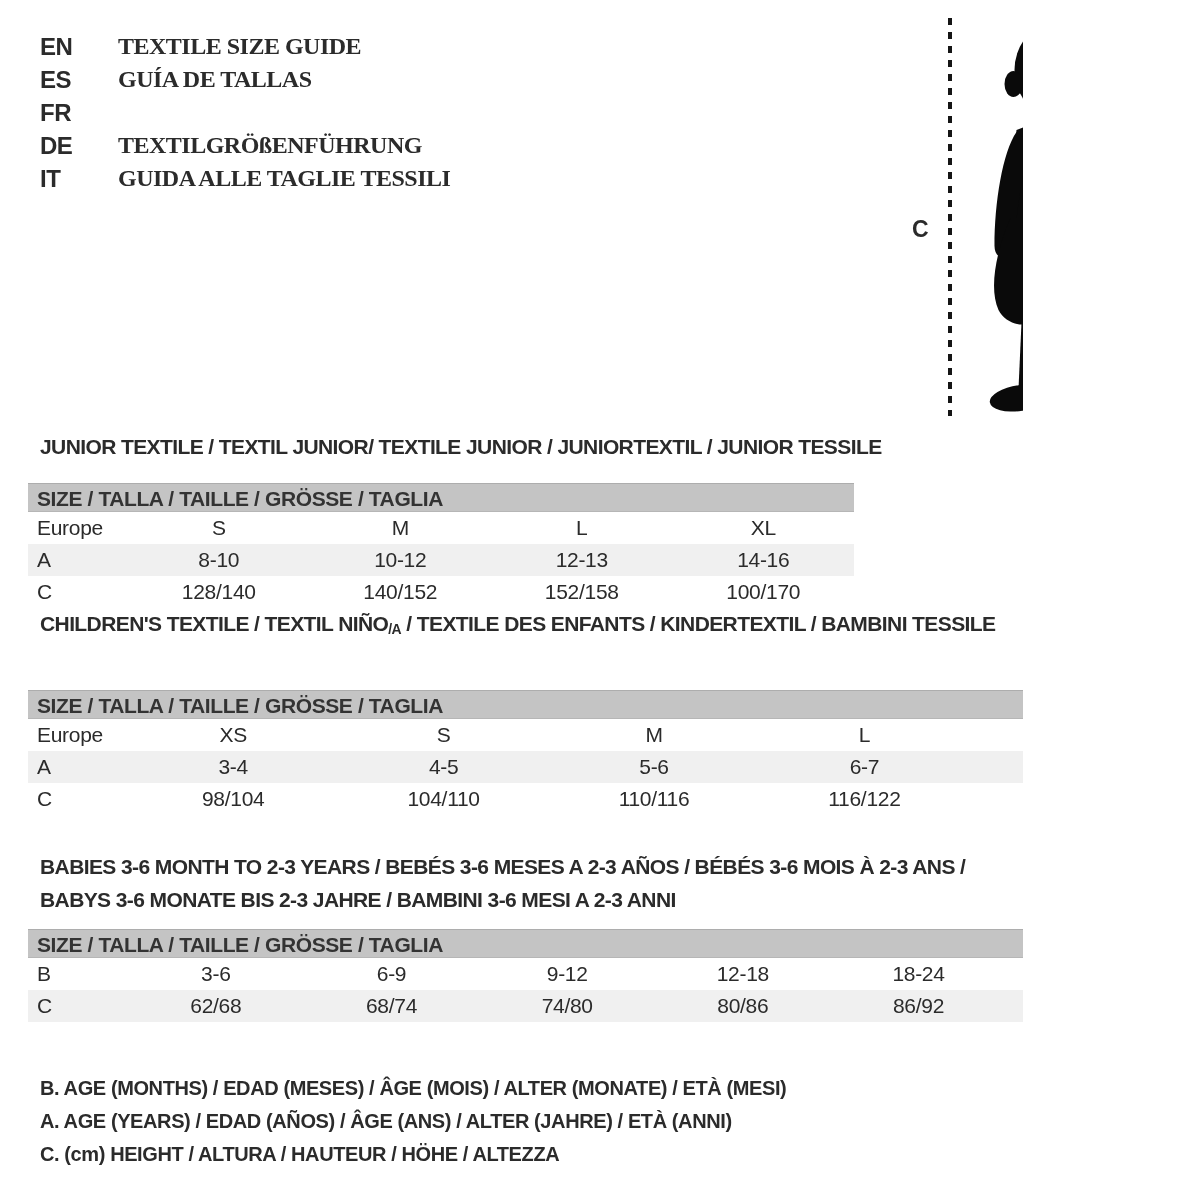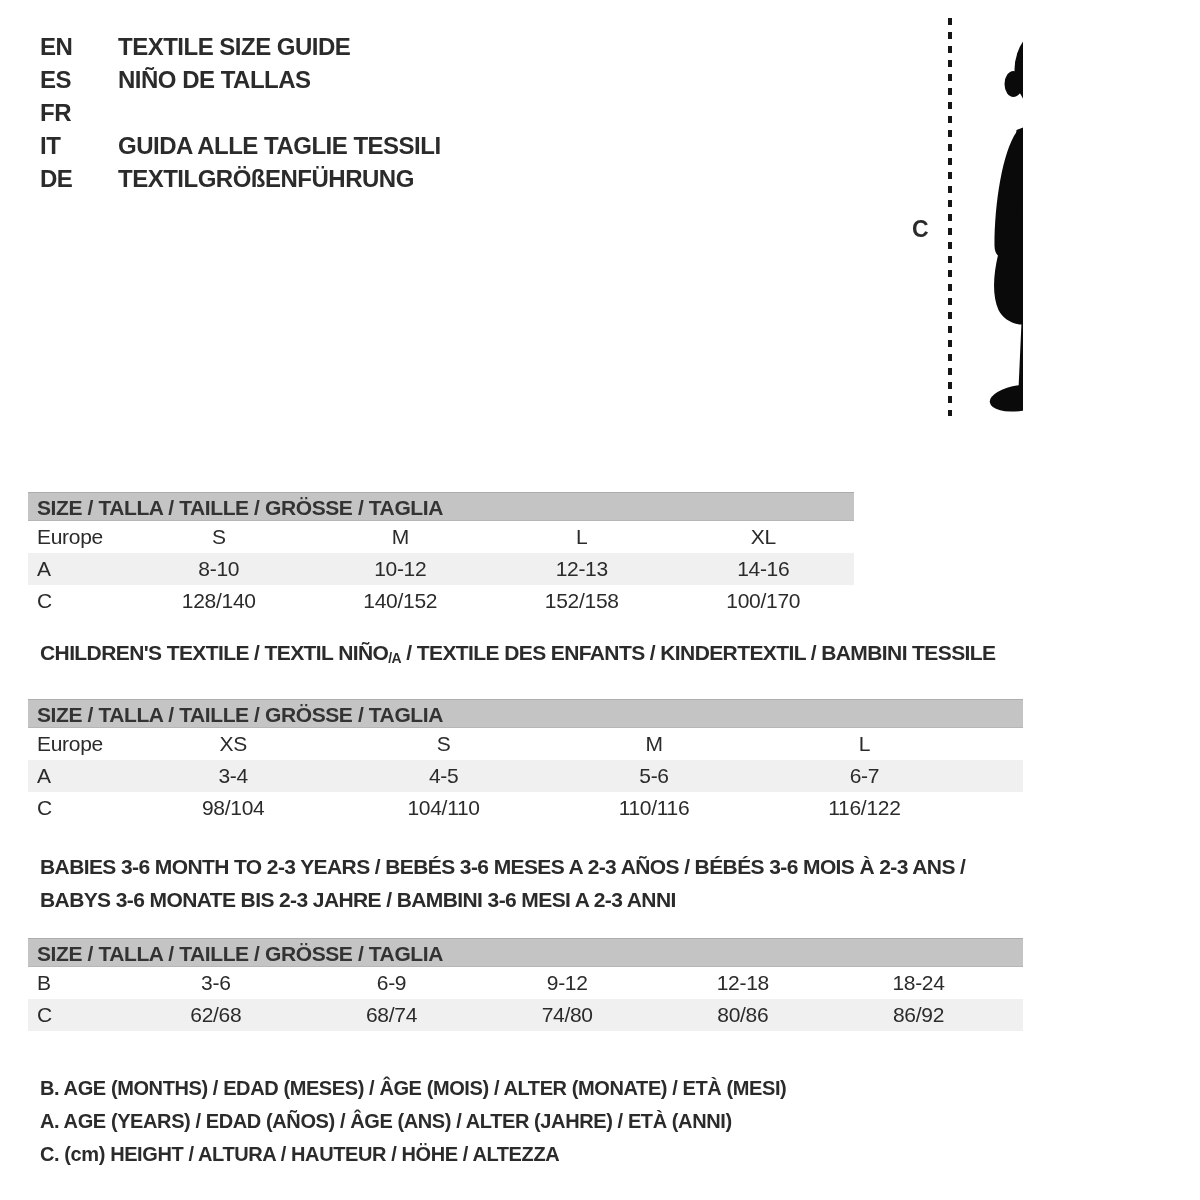--- a/index.html
+++ b/index.html
@@ -3,33 +3,33 @@
 <meta charset="utf-8">
 <style>
   html,body{margin:0;padding:0;background:#ffffff;}
   body{width:1200px;height:1200px;font-family:"Liberation Sans", sans-serif;color:#2b2b2b;}
   .page{position:relative;width:1023px;height:1200px;background:#fff;overflow:hidden;}
 
   
   .lang-block{position:absolute;left:40px;top:30px;}
   .lang-row{display:flex;height:33px;align-items:center;}
   .lang-code{width:78px;font-weight:700;font-size:24px;letter-spacing:-0.5px;}
-  .lang-label{font-weight:700;font-size:24px;letter-spacing:-0.5px;white-space:nowrap;}
+  .lang-label{font-weight:700;font-size:24px;letter-spacing:-0.5px;white-space:nowrap;font-family:Liberation Serif, serif;}
 
   
   .height-line{position:absolute;left:948px;top:18px;width:4px;height:398px;
     background:repeating-linear-gradient(to bottom,#151515 0 7px,transparent 7px 14px);}
   .c-label{position:absolute;left:912px;top:216px;font-weight:700;font-size:23px;}
   .silhouette{position:absolute;left:968px;top:18px;}
 
   
   .sec-title{position:absolute;left:40px;font-weight:700;font-size:21px;letter-spacing:-0.6px;white-space:nowrap;}
   .sec-title .subsz{font-size:14px;vertical-align:-3px;font-weight:700;}
   .two-line{line-height:33px;}
-  .size-table{position:absolute;left:28px;margin-top:9px;}
+  .size-table{position:absolute;left:28px;}
   .size-bar{background:#c4c4c4;border-top:1px solid #adadad;border-bottom:1px solid #b6b6b6;
     height:29px;line-height:29px;padding-left:9px;font-weight:700;font-size:21px;letter-spacing:-0.4px;color:#333;box-sizing:border-box;}
   .trow{display:flex;height:32px;align-items:center;font-size:21px;letter-spacing:-0.3px;}
   .trow.shaded{background:#f0f0f0;}
   .tlabel{width:100px;padding-left:9px;box-sizing:border-box;}
   .tcell{flex:1;text-align:center;}
 
   .t1{width:826px;top:483px;}
   .t2{width:1152px;top:690px;}
   .t3{width:1154px;top:929px;}
@@ -43,32 +43,32 @@
 
 <div class="page">
 
   <div class="lang-block" id="lang-list">
       <div class="lang-row">
         <div class="lang-code">EN</div>
         <div class="lang-label">TEXTILE SIZE GUIDE</div>
       </div>
       <div class="lang-row">
         <div class="lang-code">ES</div>
-        <div class="lang-label">NIÑO DE TALLAS</div>
+        <div class="lang-label">GUÍA DE TALLAS</div>
       </div>
       <div class="lang-row">
         <div class="lang-code">FR</div>
       </div>
       <div class="lang-row">
+        <div class="lang-code">DE</div>
+        <div class="lang-label">TEXTILGRÖßENFÜHRUNG</div>
+      </div>
+      <div class="lang-row">
         <div class="lang-code">IT</div>
         <div class="lang-label">GUIDA ALLE TAGLIE TESSILI</div>
-      </div>
-      <div class="lang-row">
-        <div class="lang-code">DE</div>
-        <div class="lang-label">TEXTILGRÖßENFÜHRUNG</div>
       </div>
     </div>
 
   <div class="height-line"></div>
   <div class="c-label">C</div>
   <svg class="silhouette" width="175" height="400" viewBox="0 0 170 400" aria-hidden="true">
     <g fill="#0a0a0a">
       <ellipse cx="80" cy="52" rx="36" ry="44"></ellipse>
       <ellipse cx="43" cy="66" rx="9" ry="13"></ellipse>
       <ellipse cx="117" cy="66" rx="9" ry="13"></ellipse>
@@ -77,20 +77,23 @@
       <path d="M46,114 C32,134 24,185 24,228 C24,243 41,245 43,230 C47,188 52,148 62,126 Z"></path>
       <path d="M114,114 C128,132 137,170 135,204 C134,219 118,219 118,204 C118,176 110,146 100,126 Z"></path>
       <path d="M40,200 L124,200 C146,235 153,272 145,294 C135,310 112,312 102,300 L96,280 C92,290 80,292 74,286 L70,298 C60,312 36,308 28,292 C18,270 26,232 40,200 Z"></path>
       <path d="M52,282 L84,288 L77,374 L48,371 Z"></path>
       <path d="M99,288 L131,285 L136,382 L105,384 Z"></path>
       <ellipse cx="50" cy="380" rx="31" ry="13" transform="rotate(-8 50 380)"></ellipse>
       <ellipse cx="127" cy="389" rx="33" ry="12" transform="rotate(4 127 389)"></ellipse>
     </g>
   </svg>
 
+  <div class="sec-title" style="top:435px">
+    <span>JUNIOR TEXTILE / TEXTIL JUNIOR/ TEXTILE JUNIOR / JUNIORTEXTIL / JUNIOR TESSILE</span>
+  </div>
   <div class="size-table t1">
     <div class="size-bar">SIZE / TALLA / TAILLE / GRÖSSE / TAGLIA</div>
     <div>
         <div class="trow">
           <div class="tlabel">Europe</div>
           <div class="tcell">S</div>
           <div class="tcell">M</div>
           <div class="tcell">L</div>
           <div class="tcell">XL</div>
         </div>
@@ -104,21 +107,21 @@
         <div class="trow">
           <div class="tlabel">C</div>
           <div class="tcell">128/140</div>
           <div class="tcell">140/152</div>
           <div class="tcell">152/158</div>
           <div class="tcell">100/170</div>
         </div>
       </div>
   </div>
 
-  <div class="sec-title" style="top:641px">
+  <div class="sec-title" style="top:612px">
     <span>CHILDREN'S TEXTILE / TEXTIL NIÑO</span><span class="subsz">/A</span><span> / TEXTILE DES ENFANTS / KINDERTEXTIL / BAMBINI TESSILE</span>
   </div>
   <div class="size-table t2">
     <div class="size-bar">SIZE / TALLA / TAILLE / GRÖSSE / TAGLIA</div>
     <div>
         <div class="trow">
           <div class="tlabel">Europe</div>
           <div class="tcell">XS</div>
           <div class="tcell">S</div>
           <div class="tcell">M</div>

